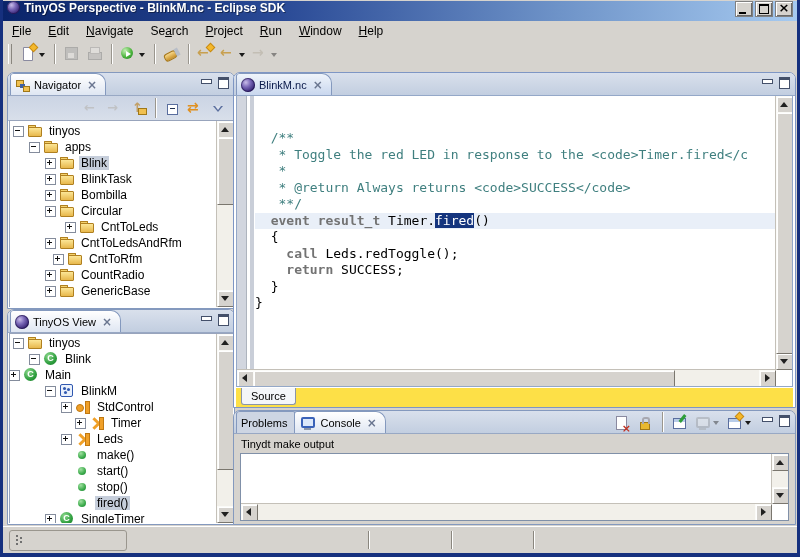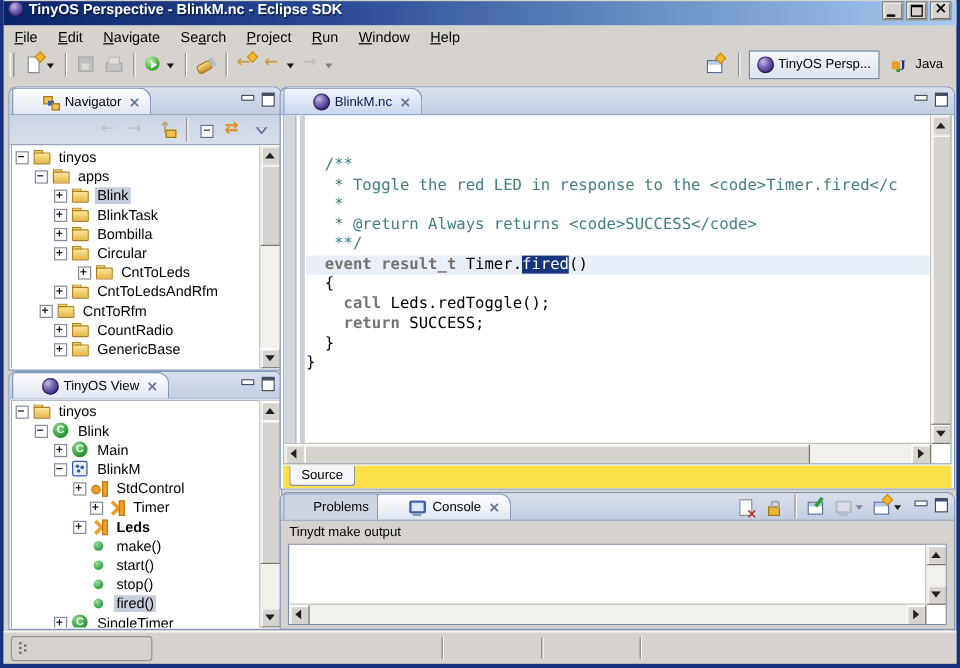--- a/index.html
+++ b/index.html
@@ -72,21 +72,21 @@
   .ic-scroll-lock::after{content:"";position:absolute;left:5px;top:3px;width:4px;height:5px;border:2px solid #A8A8B0;border-bottom:none;border-radius:3px 3px 0 0}
 
   
   .perspbar{position:absolute;right:5px;top:42px;height:24px;display:flex;align-items:center;gap:3px}
   .pbutton{display:flex;align-items:center;gap:4px;height:22px;padding:0 6px;font-size:11px;white-space:nowrap}
   .pbutton.active{border:1px solid #7A8CB0;background:linear-gradient(#F4F7FB,#DDE4F0)}
 
   
   .panel{position:absolute;border:1px solid #8499BE;border-radius:7px 7px 0 0;background:#fff;overflow:hidden}
   .vtabs{position:relative;height:22px;background:linear-gradient(#D9E0EC,#C2CEE0);display:flex;align-items:flex-end;padding-left:2px;border-bottom:1px solid #98A8C4}
-  .vtab{display:flex;align-items:center;gap:4px;height:21px;padding:0 8px 0 24px;border:1px solid #8499BE;border-bottom:none;border-radius:3px 10px 0 0;background:linear-gradient(#FFFFFF,#DFE6F2);font-size:11px;color:#000;white-space:nowrap}
+  .vtab{display:flex;align-items:center;gap:4px;height:21px;padding:0 8px 0 4px;border:1px solid #8499BE;border-bottom:none;border-radius:3px 10px 0 0;background:linear-gradient(#FFFFFF,#DFE6F2);font-size:11px;color:#000;white-space:nowrap}
   .vtab.inactive{background:#CDD5E3;border-radius:3px 3px 0 0;margin-right:-2px}
   .vtab.etab{background:linear-gradient(#EFF4FB,#C9D7EE);color:#0A1A4A}
   .closex{color:#6A7690;font-weight:bold;font-size:12px;margin-left:2px;font-family:"DejaVu Sans",sans-serif}
   .pctrl{position:absolute;right:4px;top:4px;display:flex;gap:4px}
   .pbtn{width:13px;height:11px;position:relative}
   .pbtn.min::before{content:"";position:absolute;left:1px;top:2px;width:9px;height:3px;border:1px solid #44506A;background:#fff}
   .pbtn.max::before{content:"";position:absolute;left:1px;top:0;width:9px;height:8px;border:1px solid #44506A;border-top:3px solid #44506A;background:#fff}
   .viewtoolbar{height:24px;background:linear-gradient(#CBD4E4,#D8DFEA);display:flex;align-items:center;justify-content:flex-end;padding-right:4px;border-bottom:1px solid #AAB8D0}
   .viewtoolbar .tbtn{height:20px}
   .treearea{position:absolute;left:1px;right:1px;bottom:1px;background:#fff;overflow:hidden;box-shadow:inset 1px 1px 0 #98A4BC}
@@ -202,34 +202,20 @@
           <span class="ic ic-back"></span>
           <span class="dd"></span>
         </span>
         <span class="tbtn disabled">
           <span class="ic ic-forward"></span>
           <span class="dd"></span>
         </span>
       </span>
   </div>
 
-  <div class="perspbar">
-    <span class="tbtn">
-      <span class="ic ic-open-perspective"></span>
-    </span>
-    <span class="tsep"></span>
-    <span class="pbutton active">
-      <span class="ic ic-sphere"></span>
-      <span>TinyOS Persp...</span>
-    </span>
-    <span class="pbutton">
-      <span class="ic ic-java"></span>
-      <span>Java</span>
-    </span>
-  </div>
 
   <div class="panel" style="left:4px;top:72px;width:226px;height:235px">
     <div class="vtabs">
       <span class="vtab">
         <span class="ic ic-navigator" style="width:15px;height:15px"></span>
         <span class="tx">Navigator</span>
         <span class="closex">×</span>
       </span>
       <span class="pctrl">
         <span class="pbtn min"></span>
@@ -292,21 +278,21 @@
           <span class="trow" style="padding-left: 56px;">
             <span class="t-exp plus"></span>
             <span class="t-ico t-folder"></span>
             <span class="t-label">CntToLeds</span>
           </span>
           <span class="trow" style="padding-left: 36px;">
             <span class="t-exp plus"></span>
             <span class="t-ico t-folder"></span>
             <span class="t-label">CntToLedsAndRfm</span>
           </span>
-          <span class="trow" style="padding-left: 24px;">
+          <span class="trow" style="padding-left: 44px;">
             <span class="t-exp plus"></span>
             <span class="t-ico t-folder"></span>
             <span class="t-label">CntToRfm</span>
           </span>
           <span class="trow" style="padding-left: 36px;">
             <span class="t-exp plus"></span>
             <span class="t-ico t-folder"></span>
             <span class="t-label">CountRadio</span>
           </span>
           <span class="trow" style="padding-left: 36px;">
@@ -340,41 +326,41 @@
           <span class="trow" style="padding-left: 4px;">
             <span class="t-exp minus"></span>
             <span class="t-ico t-folder"></span>
             <span class="t-label">tinyos</span>
           </span>
           <span class="trow" style="padding-left: 20px;">
             <span class="t-exp minus"></span>
             <span class="t-ico t-component"></span>
             <span class="t-label">Blink</span>
           </span>
-          <span class="trow" style="padding-left: 36px;">
+          <span class="trow" style="">
             <span class="t-exp plus"></span>
             <span class="t-ico t-component"></span>
             <span class="t-label">Main</span>
           </span>
           <span class="trow" style="padding-left: 36px;">
             <span class="t-exp minus"></span>
             <span class="t-ico t-module"></span>
             <span class="t-label">BlinkM</span>
           </span>
           <span class="trow" style="padding-left: 52px;">
             <span class="t-exp plus"></span>
             <span class="t-ico t-interface-provides"></span>
             <span class="t-label">StdControl</span>
           </span>
           <span class="trow" style="padding-left: 66px;">
             <span class="t-exp plus"></span>
             <span class="t-ico t-interface-uses"></span>
             <span class="t-label">Timer</span>
           </span>
-          <span class="trow" style="padding-left: 52px; font-weight: bold;">
+          <span class="trow" style="padding-left: 52px;">
             <span class="t-exp plus"></span>
             <span class="t-ico t-interface-uses"></span>
             <span class="t-label">Leds</span>
           </span>
           <span class="trow" style="padding-left: 52px;">
             <span class="t-sp"></span>
             <span class="t-ico t-method"></span>
             <span class="t-label">make()</span>
           </span>
           <span class="trow" style="padding-left: 52px;">

